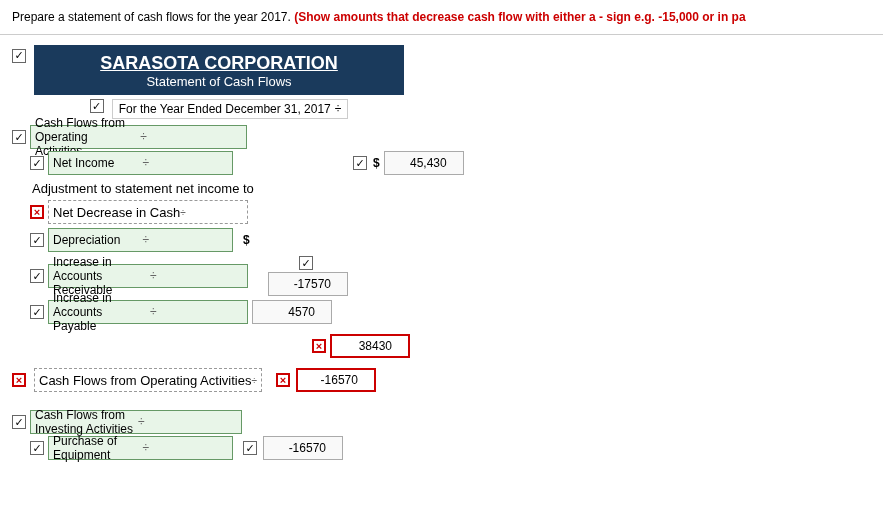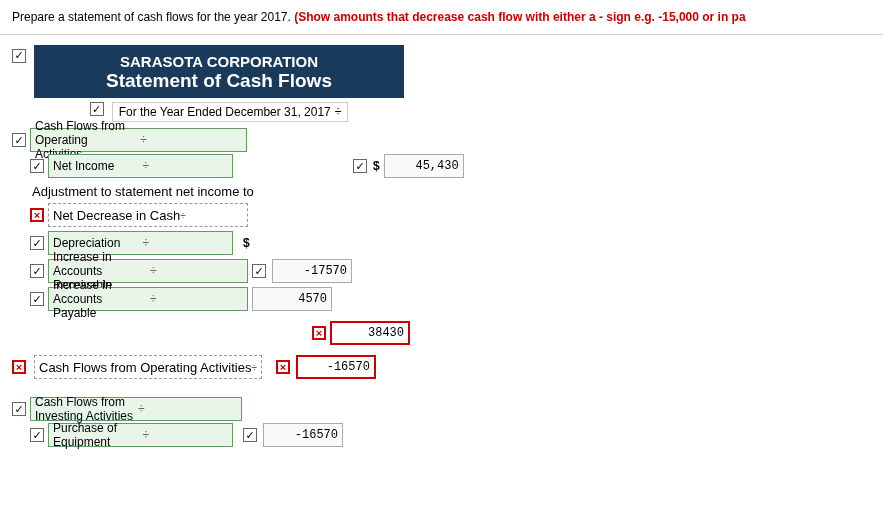--- a/index.html
+++ b/index.html
@@ -28,25 +28,26 @@
     .header-box {
       background: #1a3a5c;
       color: #fff;
       text-align: center;
       padding: 8px 20px 6px;
       width: 370px;
       margin: 0 auto 4px auto;
     }
     .header-box .corp-name {
       font-weight: bold;
-      font-size: 15px;
+      font-size: 18px;
+      text-decoration: underline;
     }
     .header-box .stmt-title {
-      font-weight: bold;
-      font-size: 19px;
+      font-weight: normal;
+      font-size: 13px;
     }
     .header-check-row {
       display: flex;
       justify-content: center;
       gap: 4px;
       margin-top: 4px;
     }
     .year-dropdown {
       background: #fff;
       color: #000;
@@ -111,23 +112,22 @@
       align-items: center;
     }
     .value-box {
       border: 1px solid #aaa;
       background: #f9f9f9;
       height: 24px;
       min-width: 80px;
       display: flex;
       align-items: center;
       justify-content: flex-end;
-      padding: 0 4px;
-      font-size: 12px;
-      font-family: Liberation Mono, monospace;
+      padding: 0 16px;
+      font-size: 12px;
     }
     .value-box.red-border {
       border: 2px solid #cc0000;
       background: #fff;
     }
     .dollar-label {
       font-size: 12px;
       margin-right: 2px;
       font-weight: bold;
     }
@@ -213,21 +213,21 @@
       <span class="dollar-label">$</span>
     </div>
   </div>
 
   <div class="row indent-1">
     <div class="checkbox checked"></div>
     <div class="dropdown-field" style="min-width:200px;">
       <span>Increase in Accounts Receivable</span>
       <span class="dropdown-arrow">÷</span>
     </div>
-    <div style="margin-left:4px; display:flex; align-items:center; gap:2px;">
+    <div style="margin-left:20px; display:flex; align-items:center; gap:2px;flex-direction:column;">
       <div class="checkbox checked"></div>
       <div class="value-box">-17570</div>
     </div>
   </div>
 
   <div class="row indent-1">
     <div class="checkbox checked"></div>
     <div class="dropdown-field" style="min-width:200px;">
       <span>Increase in Accounts Payable</span>
       <span class="dropdown-arrow">÷</span>

